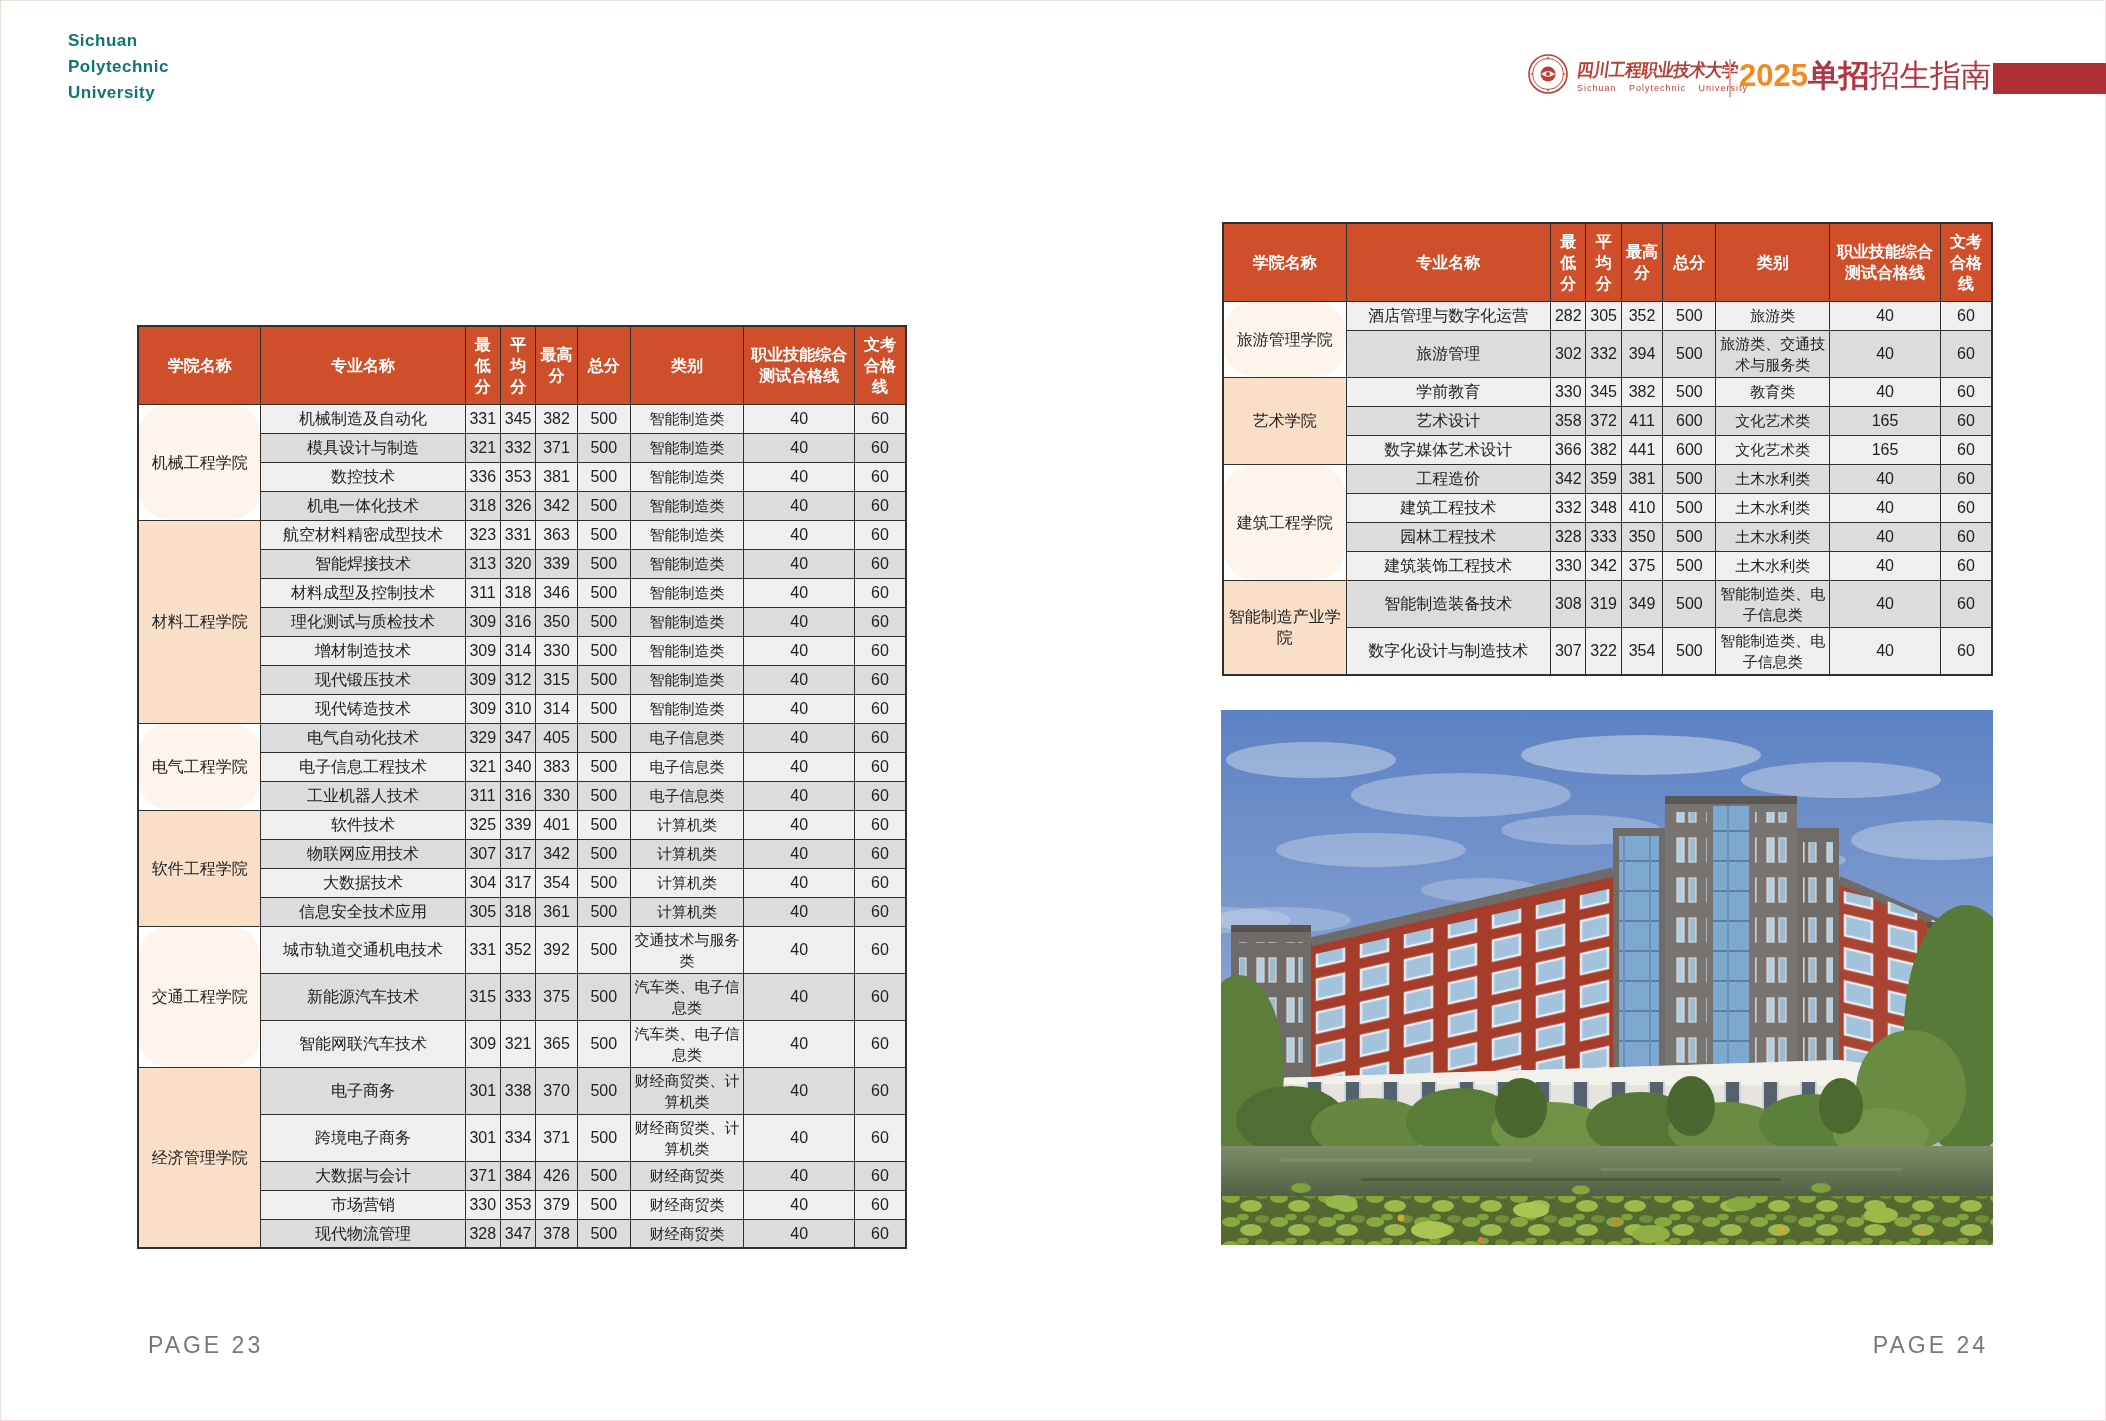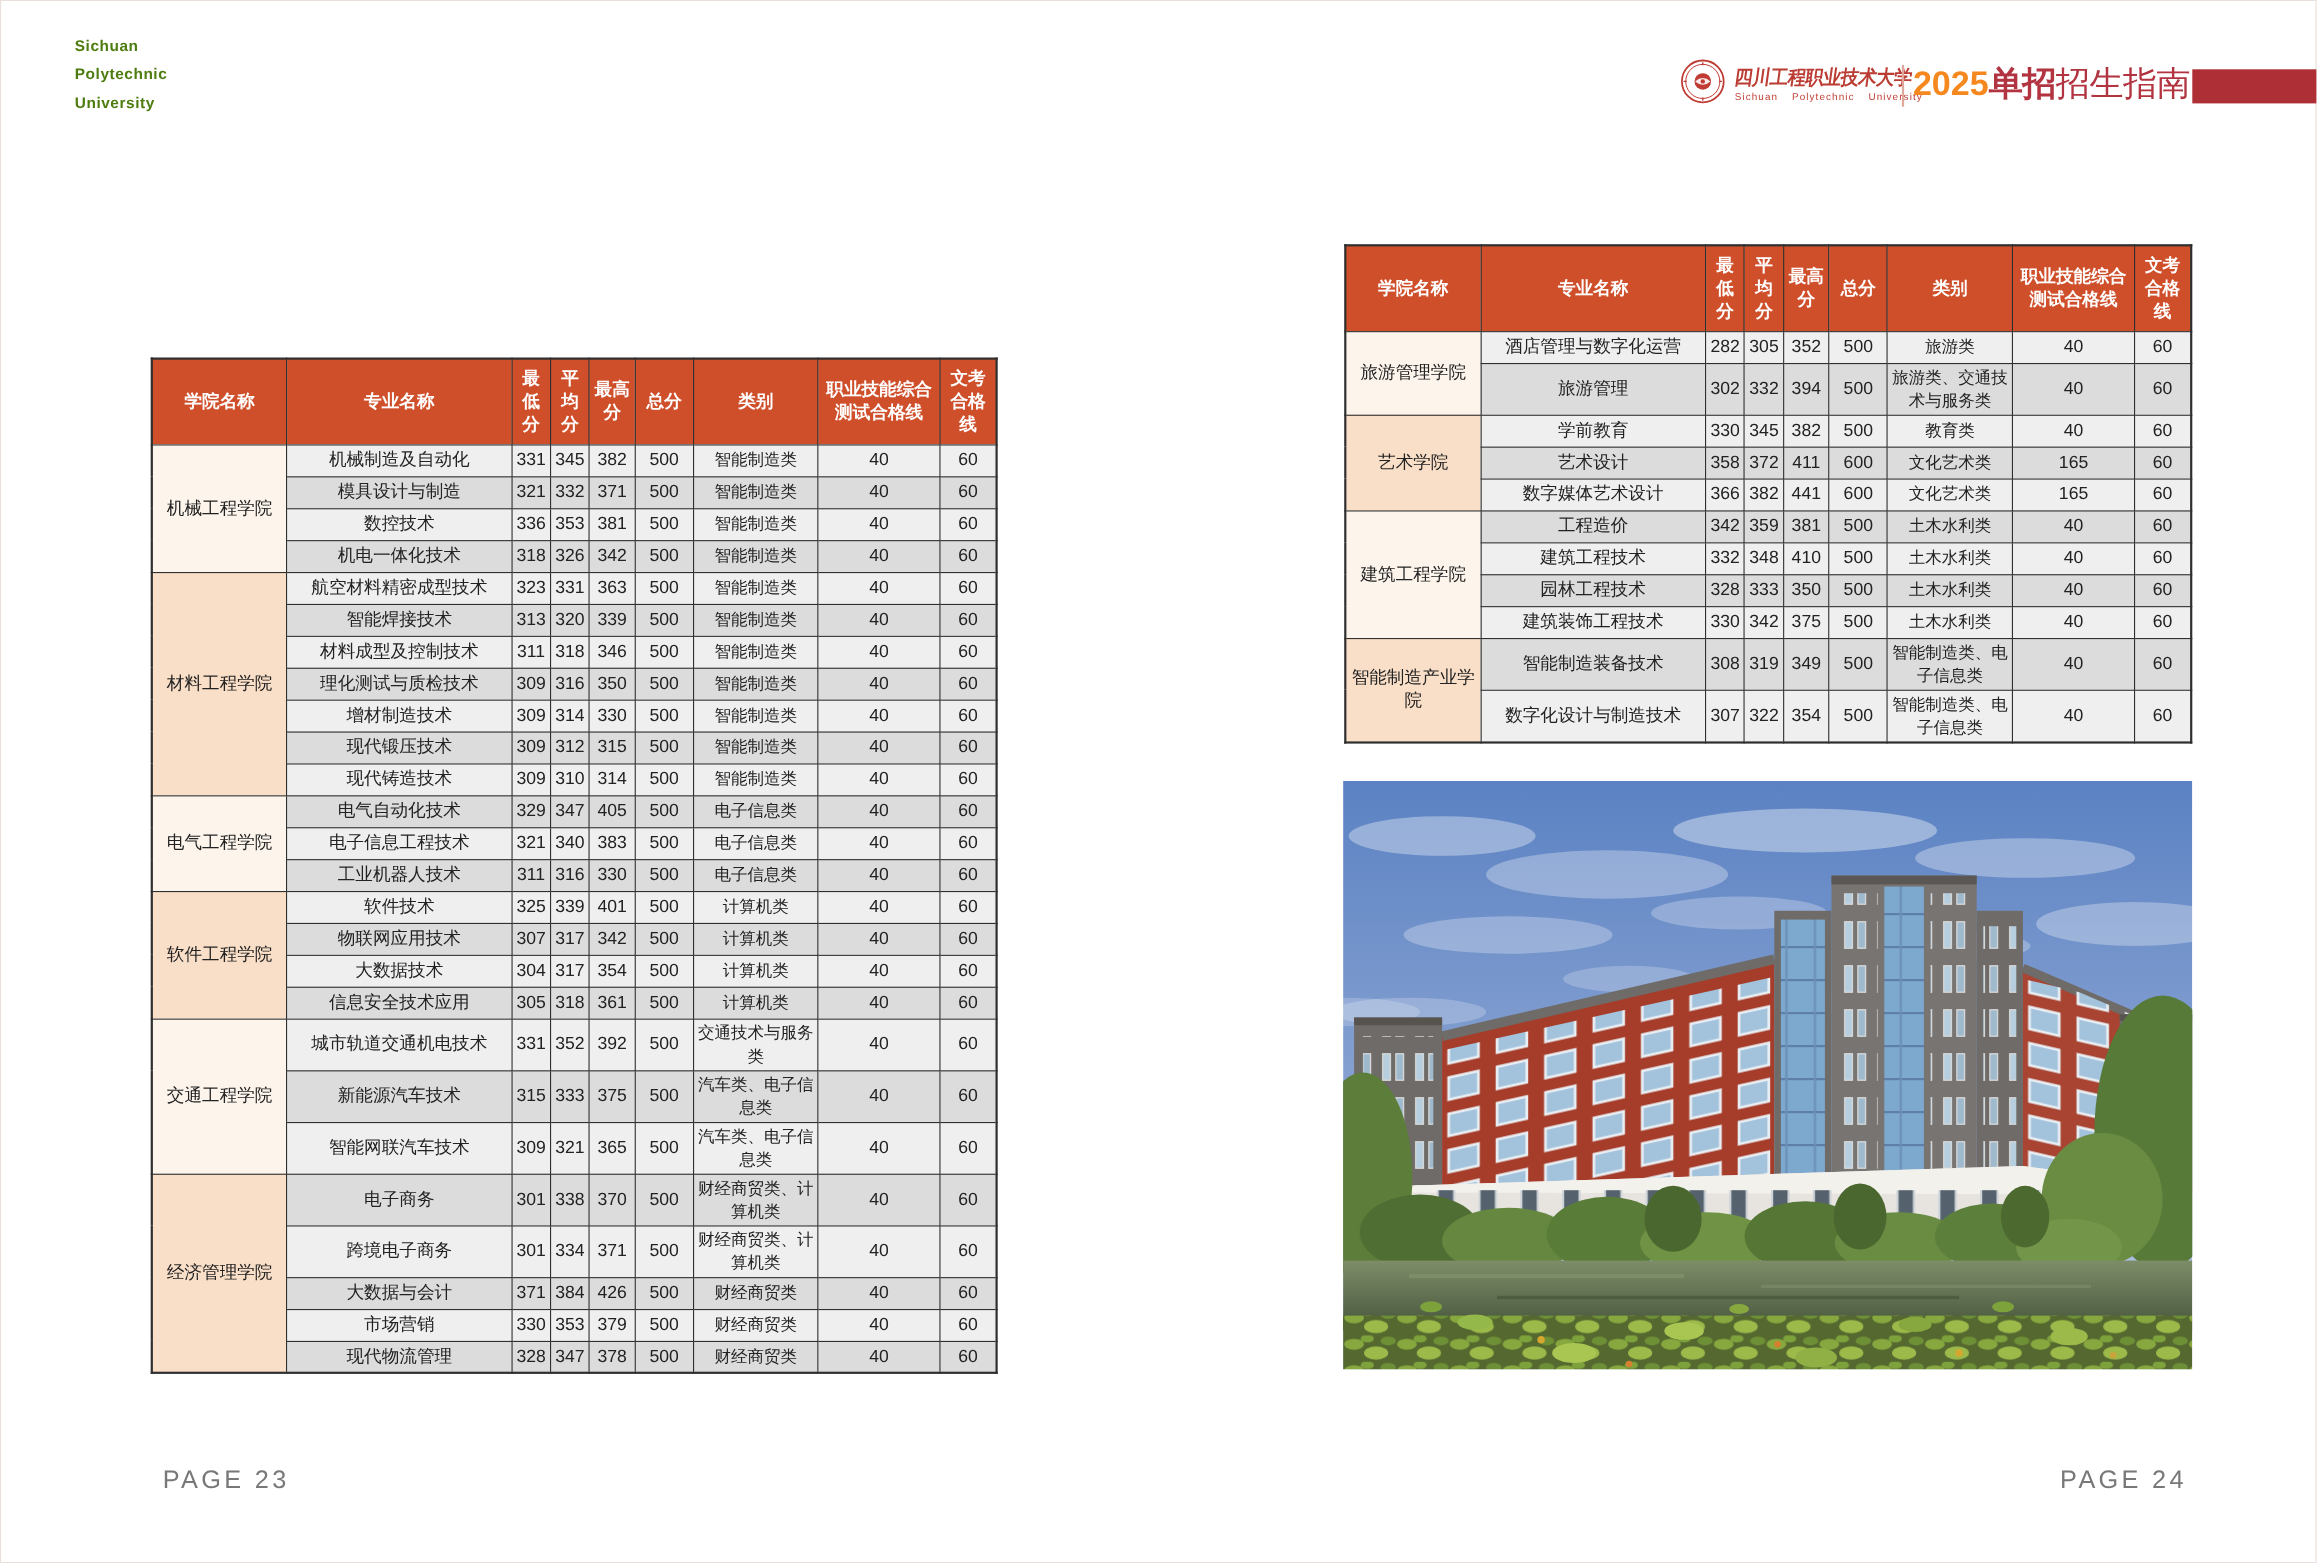--- a/index.html
+++ b/index.html
@@ -8,21 +8,21 @@
     --sealred:#bf3b33;
   }
   html,body{margin:0;padding:0;}
   body{
     width:2106px;height:1421px;position:relative;background:#ffffff;overflow:hidden;
     font-family:"Liberation Sans", sans-serif;
     box-shadow:inset 0 0 0 1px #eadfdb;
   }
   
   .corner-brand{
-    position:absolute;left:68px;top:28px;font-size:14px;font-weight:bold;color:#4d7c0f;
+    position:absolute;left:68px;top:28px;font-size:17px;font-weight:bold;color:#0f766e;
     line-height:26px;letter-spacing:.5px;
   }
   
   .seal{position:absolute;left:1527px;top:53px;width:42px;height:42px;}
   .uni-cn{
     position:absolute;left:1577px;top:58px;font-family:"DejaVu Serif", serif;font-weight:bold;
     font-size:18px;color:#bb3c33;white-space:nowrap;transform:skewX(-8deg) scaleX(.92);
     transform-origin:left center;letter-spacing:-.5px;
   }
   .uni-en{
@@ -53,21 +53,21 @@
   }
   .score-table thead tr{height:78px;}
   .score-table td{
     border:1px solid #2f2f2f;font-size:16px;color:#222;text-align:center;vertical-align:middle;
     padding:2px 3px;line-height:21px;word-break:break-all;
   }
   .score-table tbody tr{height:29px;}
   tr.light td{background:var(--rowlight);}
   tr.dark td{background:var(--rowdark);}
   .score-table td.college{font-size:16px;}
-  .score-table td.college.cream{background:var(--cream) !important;}
+  .score-table td.college.cream{background:var(--cream) !important;border-radius:32px;}
   .score-table td.college.peach{background:var(--peach) !important;text-align:center;}
   .score-table td.c6{font-size:15px;}
   
   .campus-photo{position:absolute;left:1221px;top:710px;width:772px;height:535px;display:block;}
   
   .page-no{position:absolute;top:1332px;font-size:23px;color:#787878;letter-spacing:3px;font-weight:normal;}
   .page-no.left{left:112px;margin-left:36px;}
   .page-no.right{right:118px;}
 </style>
 </head>

